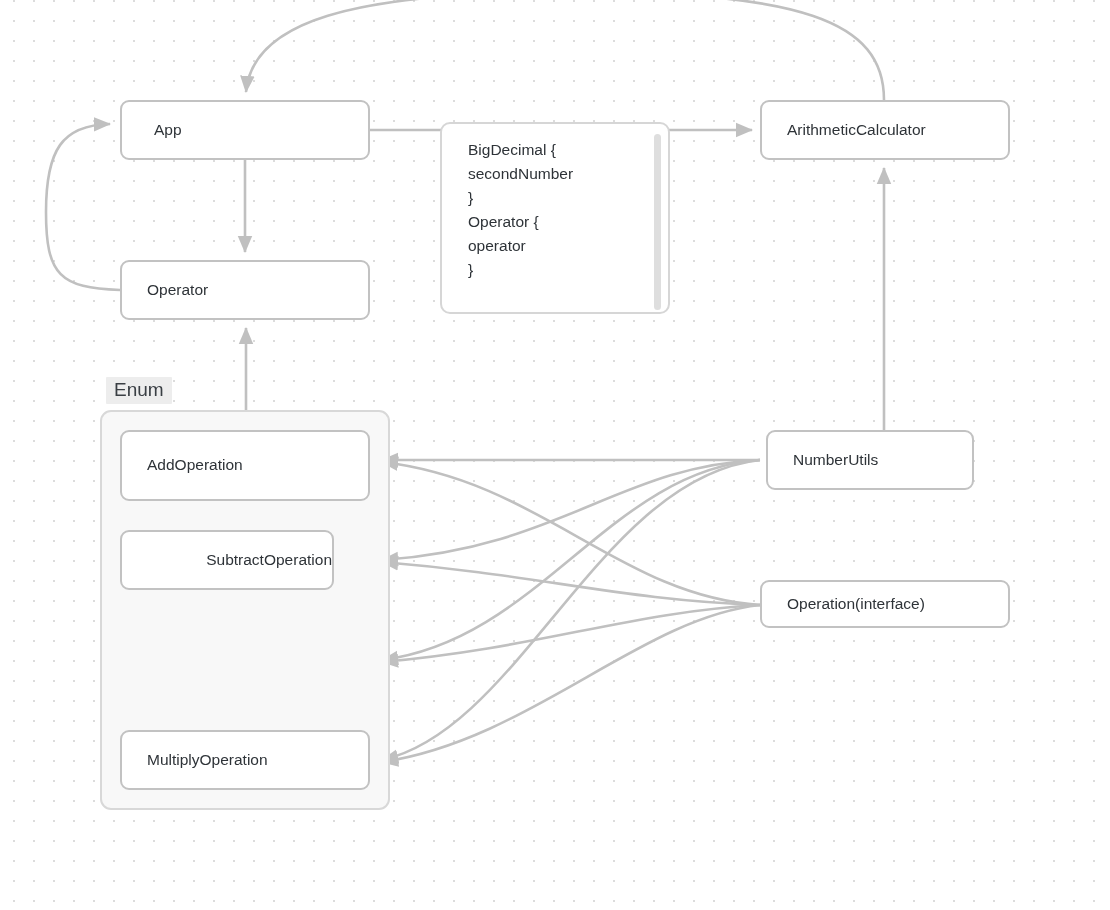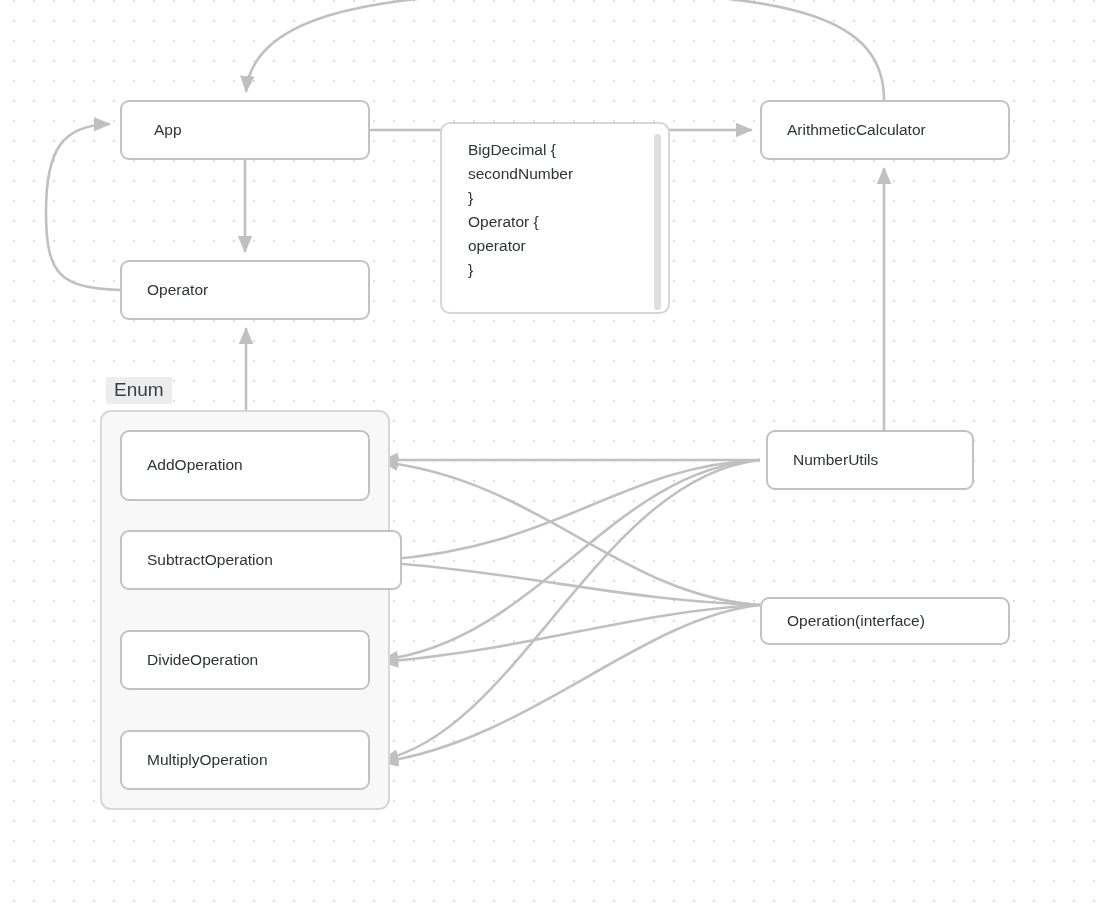--- a/index.html
+++ b/index.html
@@ -135,35 +135,32 @@
   </div>
 
   <div class="node" style="left:760px; top:100px; width:250px; height:60px;">
     <span>ArithmeticCalculator</span>
   </div>
 
   <div class="node" style="left:760px; top:430px; width:208px; height:60px;margin-left:6px;">
     <span>NumberUtils</span>
   </div>
 
-  <div class="node" style="left:760px; top:597px; width:250px; height:48px;">
+  <div class="node" style="left:760px; top:580px; width:250px; height:48px;">
     <span>Operation(interface)</span>
   </div>
 
   <div class="node" style="left:120px; top:430px; width:250px; height:71px;">
     <span>AddOperation</span>
   </div>
 
-  <div class="node" style="left:120px; top:530px; width:282px; height:60px;">
+  <div class="node" style="left:120px; top:530px; width:214px; height:60px;justify-content:flex-end;">
     <span>SubtractOperation</span>
   </div>
 
-  <div class="node" style="left:120px; top:630px; width:250px; height:60px;">
-    <span>DivideOperation</span>
-  </div>
 
   <div class="node" style="left:120px; top:730px; width:250px; height:60px;">
     <span>MultiplyOperation</span>
   </div>
 
   <div class="textbox" style="left:440px; top:122px; width:230px; height:192px;">
     <div class="line">BigDecimal {</div>
     <div class="line">secondNumber</div>
     <div class="line">}</div>
     <div class="line">Operator {</div>

